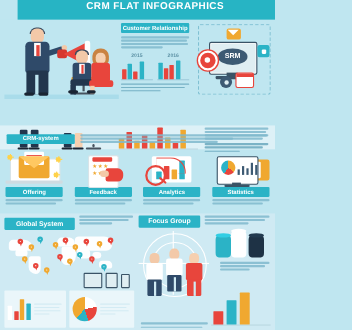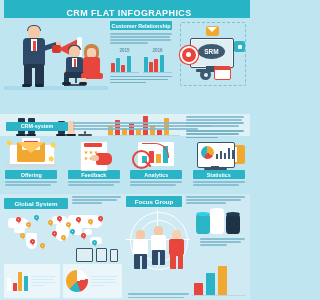--- a/index.html
+++ b/index.html
@@ -5,22 +5,22 @@
   html,body{margin:0;padding:0;}
   body{
     width:250px;height:300px;overflow:hidden;
     font-family:"Liberation Sans",sans-serif;
     background:#bfe6f0;
   }
   .page{position:relative;width:250px;height:300px;background:#bfe6f0;}
 
   
   .header{
-    position:absolute;left:4px;top:0;width:250px;height:18px;
-    background:#27b4c4;display:flex;align-items:flex-end;justify-content:center;
+    position:absolute;left:16px;top:0;width:250px;height:18px;
+    background:#27b4c4;display:flex;align-items:flex-start;justify-content:center;
   }
   .header-title{
     color:#ffffff;font-size:9px;font-weight:bold;letter-spacing:.4px;
   }
 
   
   .badge{
     background:#2bb3c6;color:#fff;font-weight:bold;text-align:center;
     display:flex;align-items:center;justify-content:center;
   }

